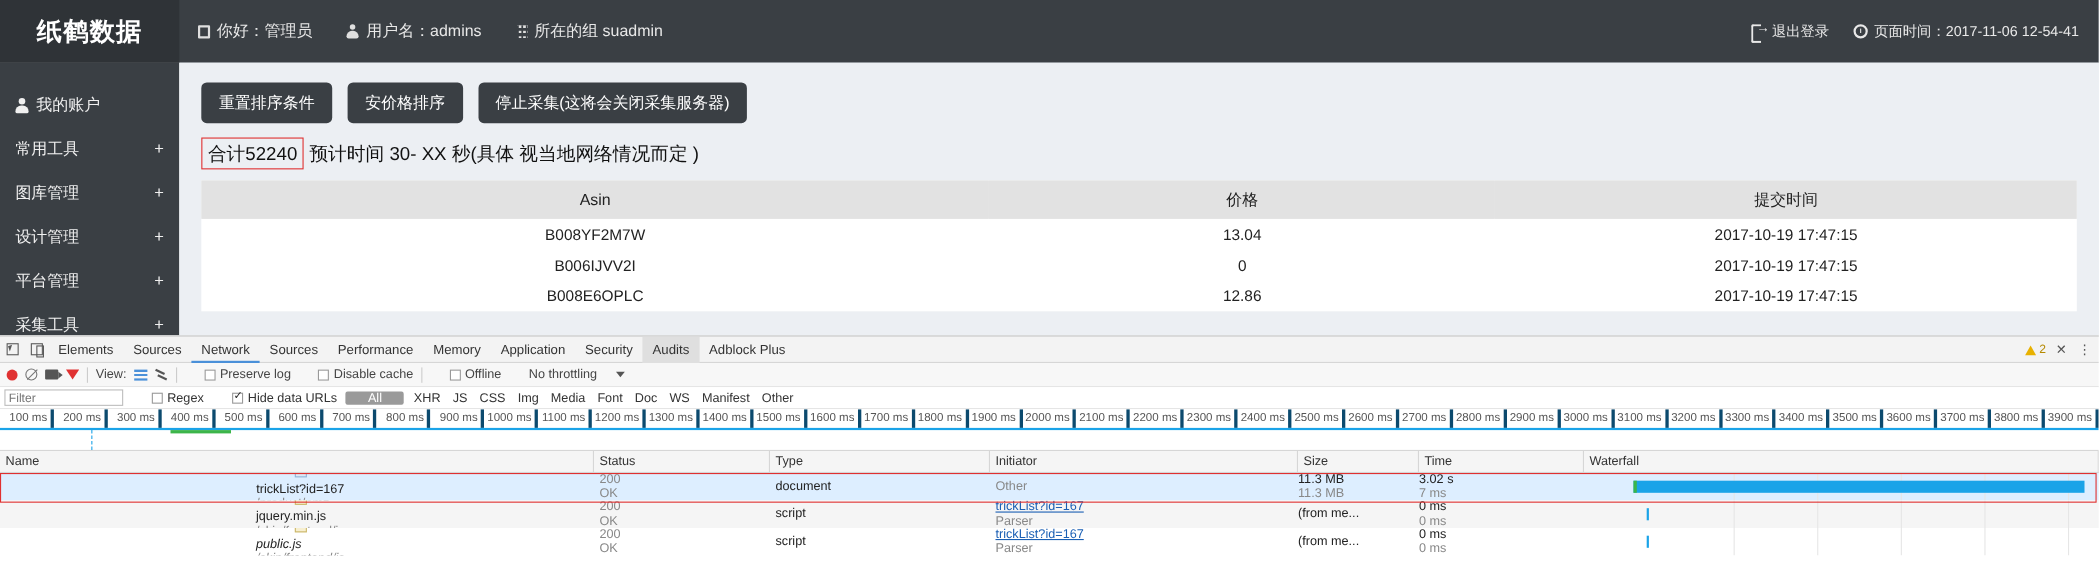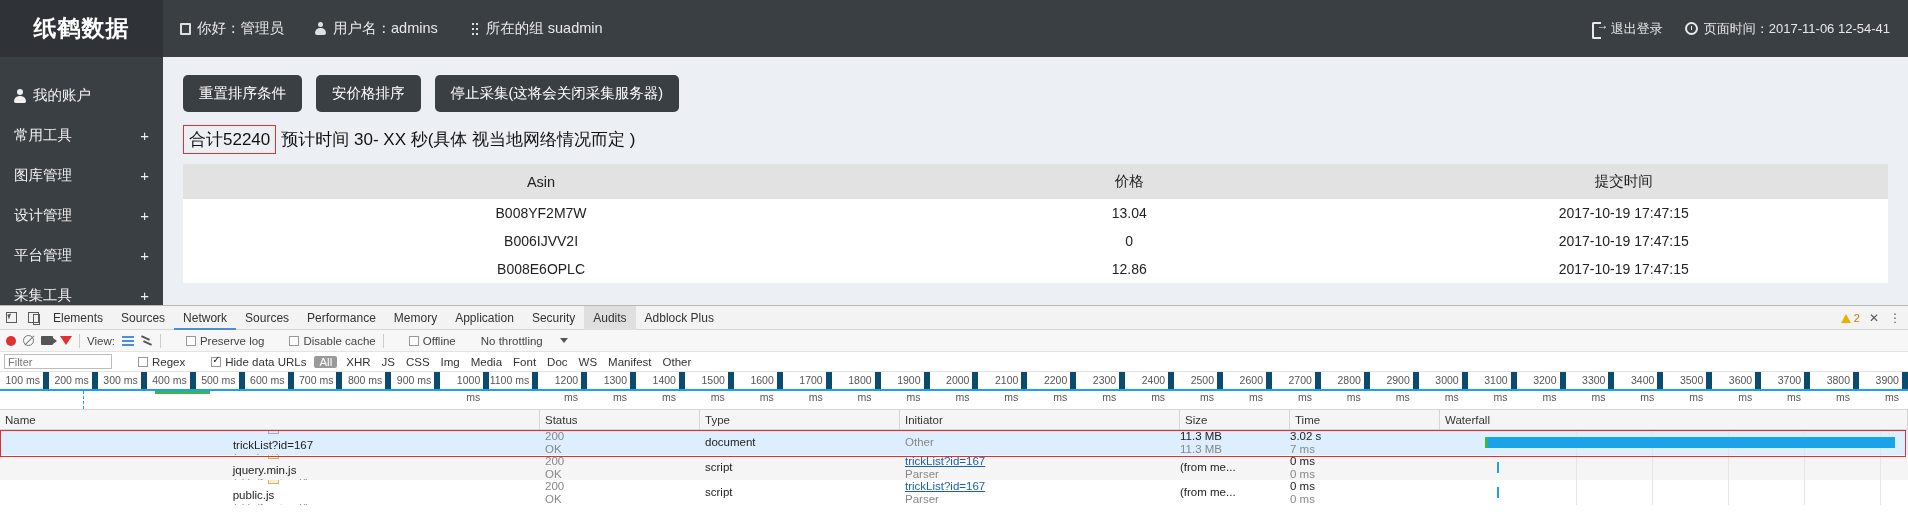--- a/index.html
+++ b/index.html
@@ -107,25 +107,25 @@
   .cb.checked { background:#fff; position:relative; }
   .cb.checked::after { content:"✓"; position:absolute; left:0px; top:-4px; font-size:10px; color:#222; }
   .tb-item { display:flex; align-items:center; gap:4px; white-space:nowrap;margin-left:18px; }
   .caret-dn { width:0;height:0;border-left:4px solid transparent;border-right:4px solid transparent;border-top:5px solid #555; }
 
   #dt-filterbar { height:20px; display:flex; align-items:center; gap:8px; padding:0 4px;
                   border-bottom:1px solid #e3e3e3; background:#fff; font-size:11.5px; color:#333; }
   #filter-input { width:108px; height:15px; border:1px solid #bdbdbd; font-size:11px; padding:0 3px; color:#888;
                   font-family:"Liberation Sans", sans-serif; }
   .ftype { padding:0 2px; cursor:pointer; }
-  .ftype.all { background:#9a9a9a; color:#fff; padding:0 5px; border-radius:2px; }
+  .ftype.all { background:#9a9a9a; color:#fff; padding:0 20px; border-radius:2px; }
 
   #dt-overview { height:38px; border-bottom:1px solid #d6d6d6; background:#fff; position:relative; overflow:hidden; }
   #ruler { position:absolute; left:0; top:0; width:1908px; height:17px; display:flex; }
-  .tick { flex:0 0 auto; border-right:6px solid #0c4a6e; height:17px; line-height:17px; text-align:right;
+  .tick { flex:0 0 auto; border-right:3px solid #0c4a6e; height:17px; line-height:17px; text-align:right;
           padding-right:3px; font-size:10.5px; color:#555; box-sizing:border-box; }
   #overview-line { position:absolute; left:0; top:17px; width:1908px; height:2px; background:#1aa3e8; }
   #ov-green { position:absolute; left:155px; top:19px; width:55px; height:3px; background:#3cb54a; }
   #ov-blue-dash { position:absolute; left:83px; top:19px; width:0; height:18px; border-left:1px dashed #1aa3e8; }
 
   #net-header { height:20px; display:flex; align-items:center; background:#f5f5f5;
                 border-bottom:1px solid #d6d6d6; font-size:11.5px; color:#333; }
   .nh { padding-left:5px; border-right:1px solid #d6d6d6; height:20px; line-height:20px; box-sizing:border-box; overflow:hidden; }
 
   #net-rows { position:relative; }
@@ -478,21 +478,21 @@
         <div class="nc wf" style="width: 468px;">
           <div class="wf-gridline" style="left: 136px;"></div>
           <div class="wf-gridline" style="left: 212px;"></div>
           <div class="wf-gridline" style="left: 288px;"></div>
           <div class="wf-gridline" style="left: 364px;"></div>
           <div class="wf-gridline" style="left: 440px;"></div>
           <div class="wf-bar" style="left: 57.168px; width: 2px;"></div>
         </div>
       </div>
       <div class="net-row">
-        <div class="nc name-cell" style="width: 540px;">
+        <div class="nc name-cell" style="width: 540px; font-style: italic;">
           <span class="file-ico js"></span>
           <span class="name-text">
             <span class="l1">public.js</span>
             <span class="l2">/skin/frontend/js</span>
           </span>
         </div>
         <div class="nc gray" style="width: 160px;">
           <span class="l1">200</span>
           <span class="l2">OK</span>
         </div>

